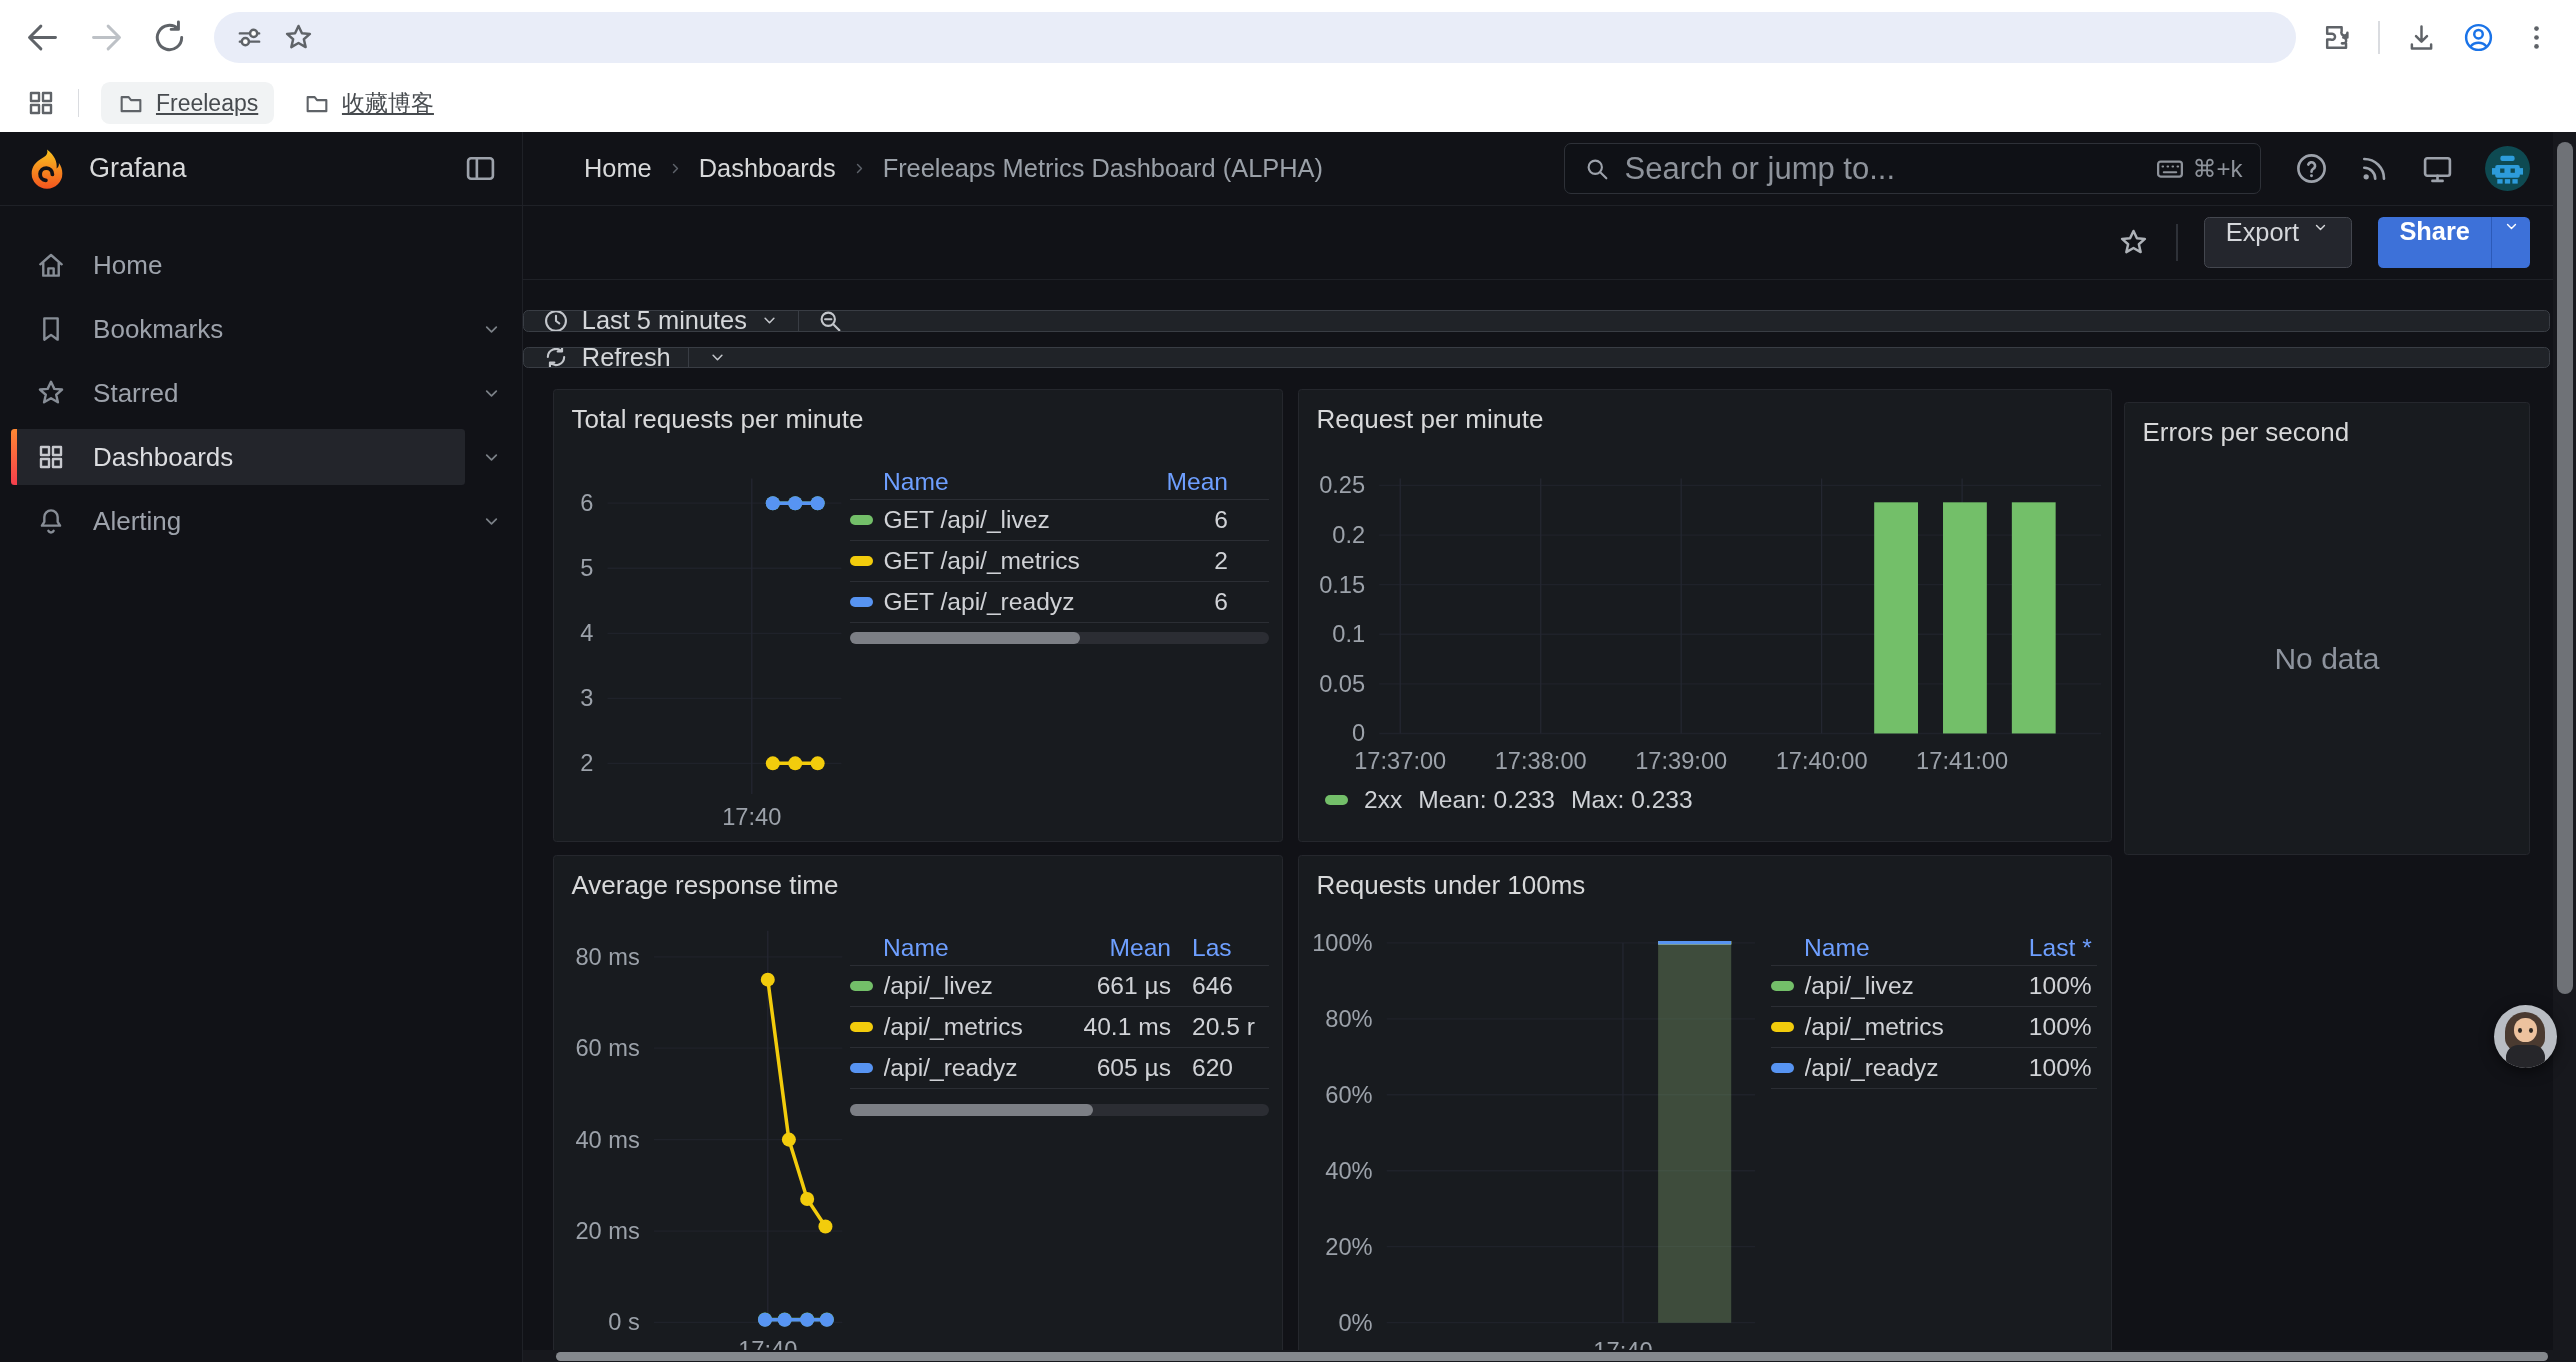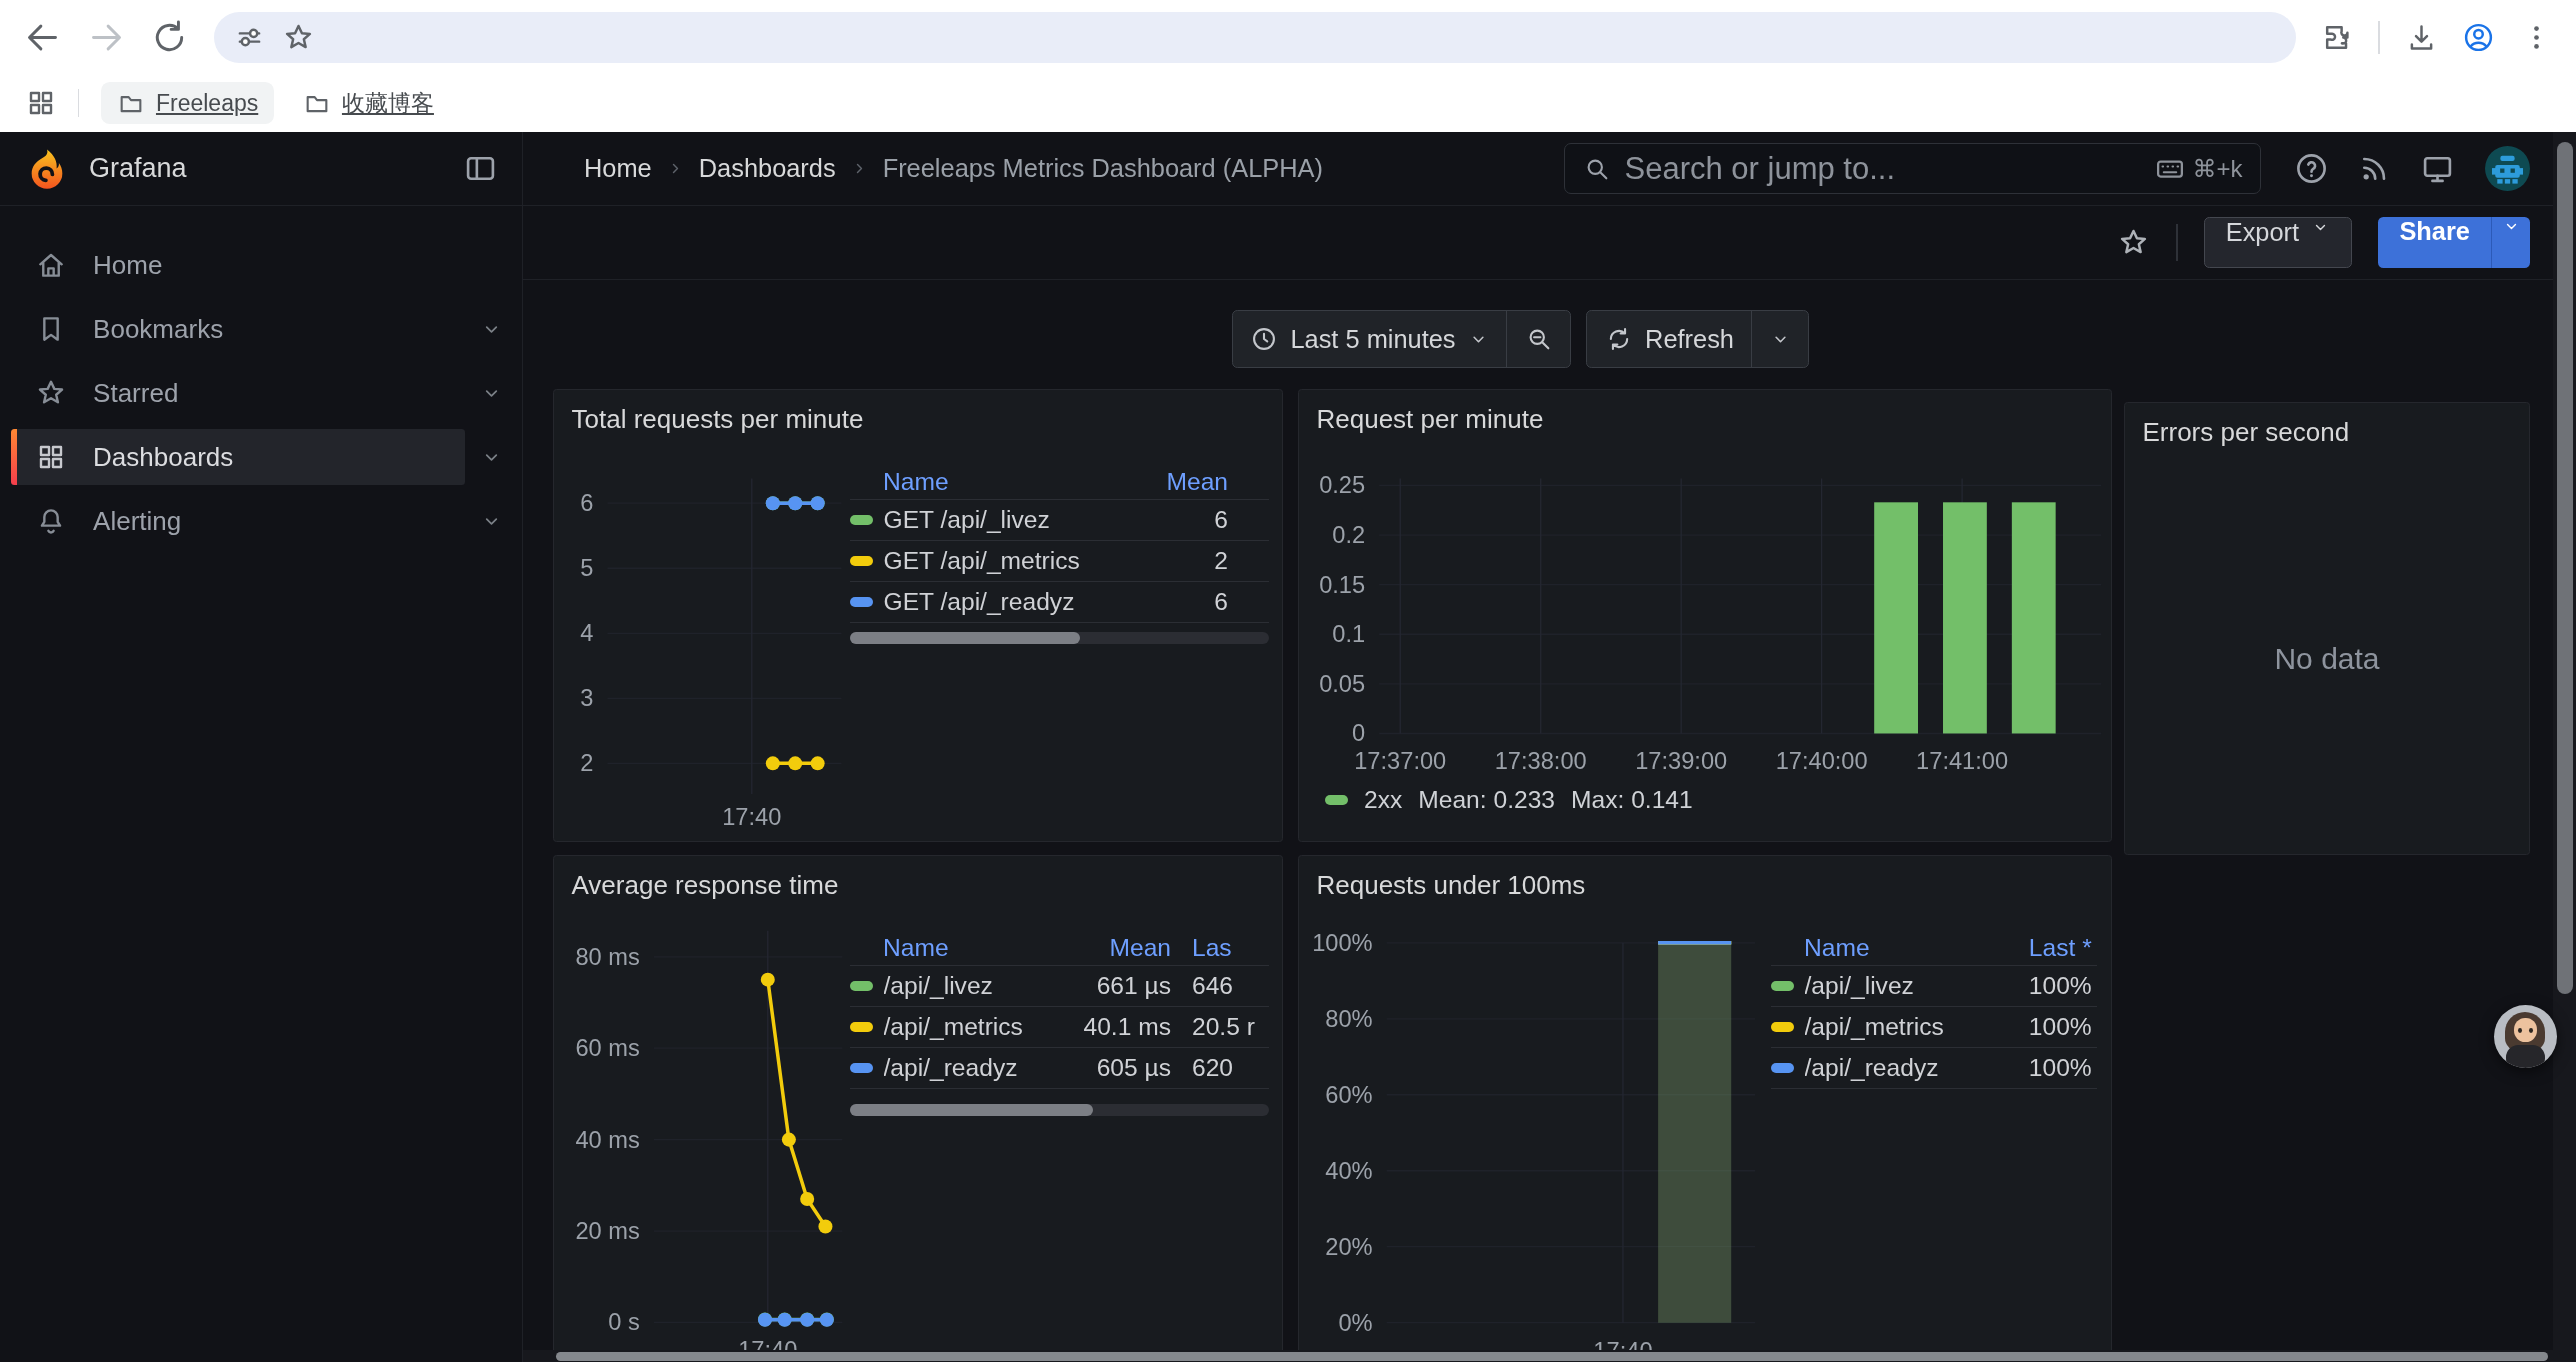--- a/index.html
+++ b/index.html
@@ -72,21 +72,21 @@
   .btn { height:51px; display:flex; align-items:flex-start; gap:12.3px; border-radius:5.3px;
     font-size:25.4px; padding:0 21px; }
   .btn.secondary { background:#24262d; border:0.9px solid #44474f; color:#d5d7db; font-weight:500; }
   .btn .chev { width:19px; height:19px; }
   .share-group { display:flex; }
   .btn.primary { background:#3d71d9; color:#ffffff; font-weight:600; border-radius:5.3px 0 0 5.3px; }
   .btn.primary-chev { background:#3d71d9; color:#fff; width:39px; padding:0; justify-content:center;
     border-radius:0 5.3px 5.3px 0; border-left:1.8px solid #2c5ab8; }
 
   .controls { position:absolute; left:523px; top:310px; width:2053px; height:58px; display:flex;
-    justify-content:center; padding-right:58px; gap:15px; }
+    justify-content:flex-end; padding-right:26px; gap:15px;flex-direction:column; }
   .ctl-group { display:flex; align-items:stretch; background:#202328; border:0.9px solid #393d44;
     border-radius:5.3px; overflow:hidden; }
   .ctl-seg { display:flex; align-items:center; gap:12.3px; padding:0 17.5px; color:#d5d7da;
     font-size:25.4px; font-weight:500; }
   .ctl-divider { width:0.9px; background:#393d44; }
   .ctl-ic { width:28px; height:28px; color:#c3c6cb; }
 
   
   .panel { position:absolute; background:#181b1f; border:0.9px solid #25272d; border-radius:3.5px; overflow:hidden; }
   .panel-title { padding:14px 17.5px; font-size:26px; font-weight:500; color:#d8d9da; }
@@ -554,21 +554,21 @@
         <text x="756.291828793774" y="432" text-anchor="middle" class="tick">17:41:00</text>
         <rect x="655.9455252918287" y="128.17509727626458" width="50" height="263.8249027237354" fill="#73BF69"></rect>
         <rect x="734.4980544747084" y="128.17509727626458" width="50" height="263.8249027237354" fill="#73BF69"></rect>
         <rect x="813.0505836575869" y="128.17509727626458" width="50" height="263.8249027237354" fill="#73BF69"></rect>
       </svg></div>
   <div class="panel-title">Request per minute</div>
   <div class="p2-legend">
     <span class="pill" style="background:#73BF69"></span>
     <span>2xx</span>
     <span>Mean: 0.233</span>
-    <span>Max: 0.141</span>
+    <span>Max: 0.233</span>
   </div>
 </div>
 
 <div class="panel" id="p3">
   <div class="panel-title">Errors per second</div>
   <div class="nodata">No data</div>
 </div>
 
 <div class="panel" id="p4">
   <div class="chart-wrap"><svg width="730" height="500" viewBox="0 0 833 570">

